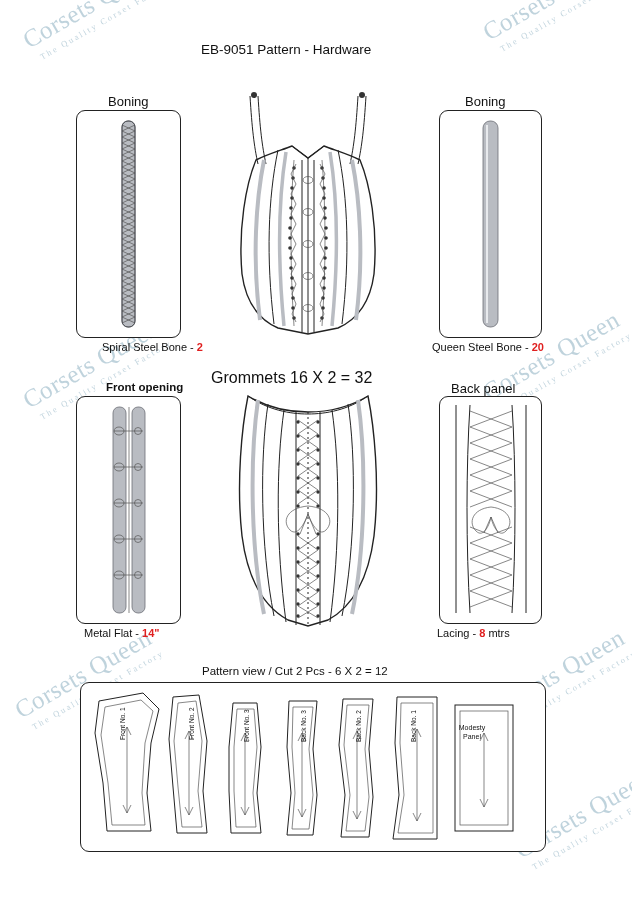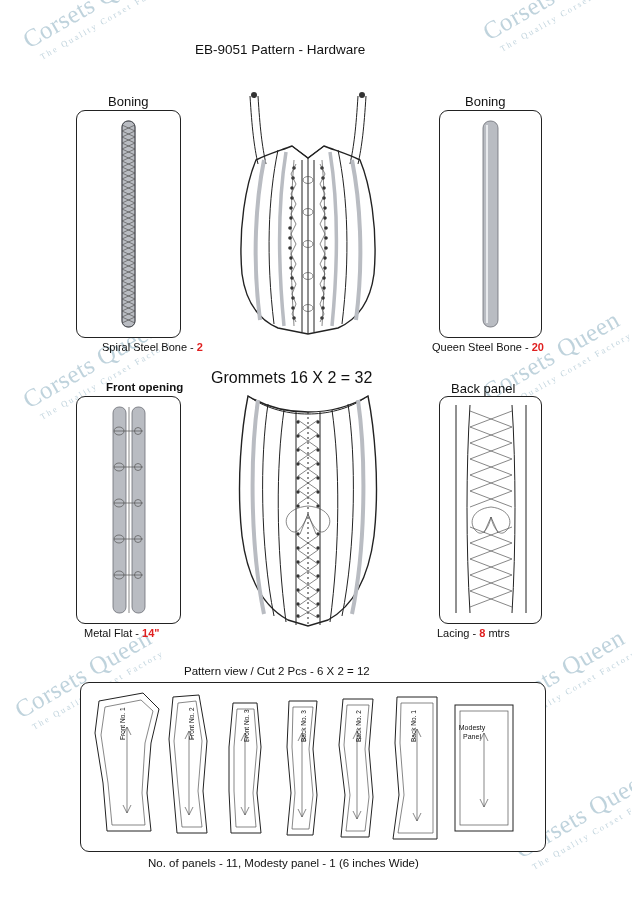--- a/index.html
+++ b/index.html
@@ -88,21 +88,21 @@
   </div>
   <div class="wm" style="left:300px;top:810px;transform:rotate(-30deg);">
     <span class="big">Corsets Queen</span>
     <span class="small">The Quality Corset Factory</span>
   </div>
   <div class="wm" style="left:510px;top:840px;transform:rotate(-30deg);">
     <span class="big">Corsets Queen</span>
     <span class="small">The Quality Corset Factory</span>
   </div>
 
-  <div class="title" style="left:195px;top:42px;font-size:13.5px;">EB-9051 Pattern  - Hardware</div>
+  <div class="title" style="left:201px;top:42px;font-size:13.5px;">EB-9051 Pattern  - Hardware</div>
 
   <div class="title" style="left:108px;top:94px;">Boning</div>
   <div class="box" style="left:76px;top:110px;width:105px;height:228px;">
     <svg width="103" height="226" viewBox="0 0 103 226">
       <rect x="45" y="10" width="13" height="206" rx="6" class="gray"></rect>
       <g class="thin">
 
         <path d="M45 14 L58 20 M45 20 L58 26 M45 26 L58 32 M45 32 L58 38 M45 38 L58 44 M45 44 L58 50
                  M45 50 L58 56 M45 56 L58 62 M45 62 L58 68 M45 68 L58 74 M45 74 L58 80 M45 80 L58 86
                  M45 86 L58 92 M45 92 L58 98 M45 98 L58 104 M45 104 L58 110 M45 110 L58 116 M45 116 L58 122
@@ -323,21 +323,21 @@
         <path d="M110 34 L90 48 L110 62 L90 76 L110 90 L90 104 L110 118"></path>
         <path d="M90 150 L110 164 L90 178 L110 192 L90 206 L110 220 L90 232"></path>
         <path d="M110 150 L90 164 L110 178 L90 192 L110 206 L90 220 L110 232"></path>
 
         <path d="M100 120 C78 122 74 136 82 144 C90 152 98 134 100 128 C102 134 110 152 118 144 C126 136 122 122 100 120 Z"></path>
         <path d="M100 128 L92 148 M100 128 L108 148"></path>
       </g>
     </svg>
   </div>
 
-  <div class="title" style="left:184px;top:665px;font-size:11.5px;">Pattern view / Cut 2 Pcs - 6 X 2 = 12</div>
+  <div class="title" style="left:202px;top:665px;font-size:11.5px;">Pattern view / Cut 2 Pcs - 6 X 2 = 12</div>
   <div class="box" style="left:80px;top:682px;width:466px;height:170px;">
     <svg width="464" height="168" viewBox="0 0 464 168">
 
       <g>
         <path class="ln" d="M18 18 L62 10 L78 26 L70 60 L66 110 L70 148 L26 148 L22 100 L14 50 Z"></path>
         <path class="thin" d="M24 24 L60 17 L72 28 L64 60 L61 110 L64 142 L31 142 L27 100 L20 52 Z"></path>
         <path class="thin" d="M46 44 L46 130 M42 52 L46 44 L50 52 M42 122 L46 130 L50 122"></path>
       </g>
 
       <g>
@@ -379,15 +379,14 @@
   </div>
 
   <div class="caption" style="left:119px;top:740px;font-size:6.5px;transform:rotate(-90deg);transform-origin:left top;width:60px;">Front No. 1</div>
   <div class="caption" style="left:188px;top:740px;font-size:6.5px;transform:rotate(-90deg);transform-origin:left top;width:60px;">Front No. 2</div>
   <div class="caption" style="left:243px;top:742px;font-size:6.5px;transform:rotate(-90deg);transform-origin:left top;width:60px;">Front No. 3</div>
   <div class="caption" style="left:300px;top:742px;font-size:6.5px;transform:rotate(-90deg);transform-origin:left top;width:60px;">Back No. 3</div>
   <div class="caption" style="left:355px;top:742px;font-size:6.5px;transform:rotate(-90deg);transform-origin:left top;width:60px;">Back No. 2</div>
   <div class="caption" style="left:410px;top:742px;font-size:6.5px;transform:rotate(-90deg);transform-origin:left top;width:60px;">Back No. 1</div>
   <div class="caption" style="left:452px;top:724px;font-size:7px;width:40px;white-space:normal;text-align:center;line-height:1.25;">Modesty Panel</div>
 
-  <div class="caption" style="left:148px;top:857px;font-size:11.5px;">No. of panels - 11, Modesty panel - 1 (6 inches Wide)</div>
 
 </div>
 
 </body></html>

